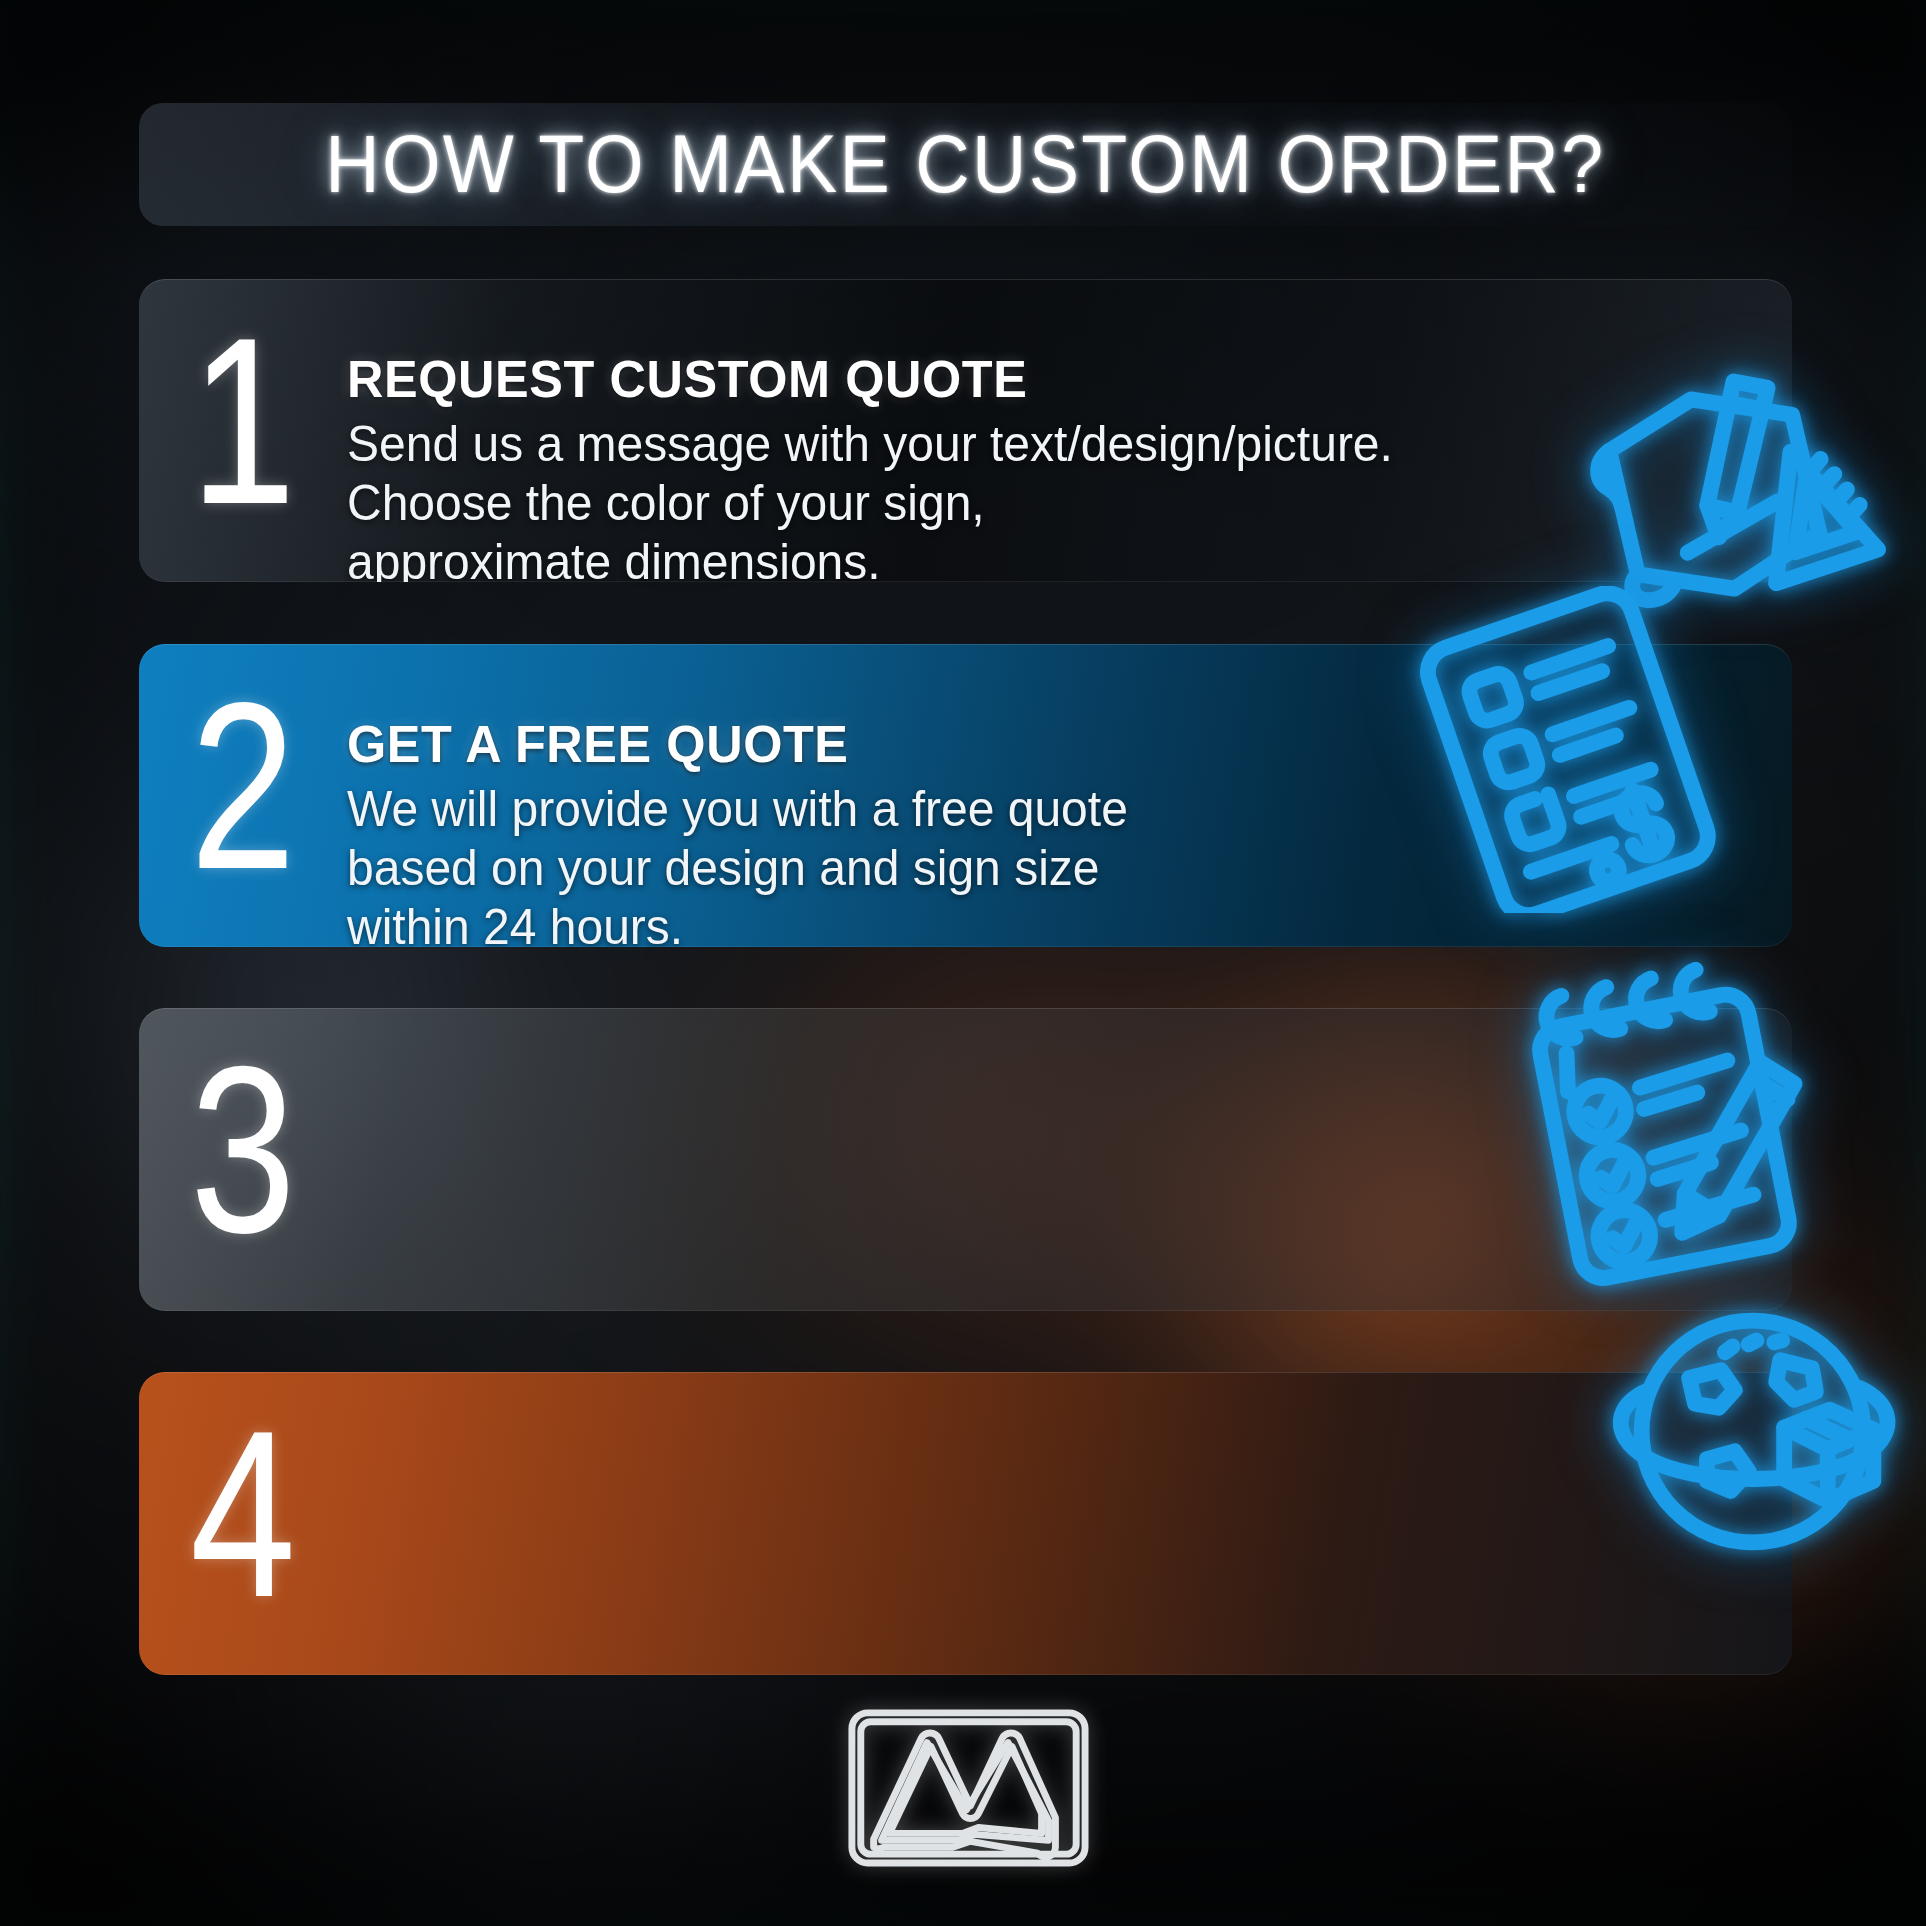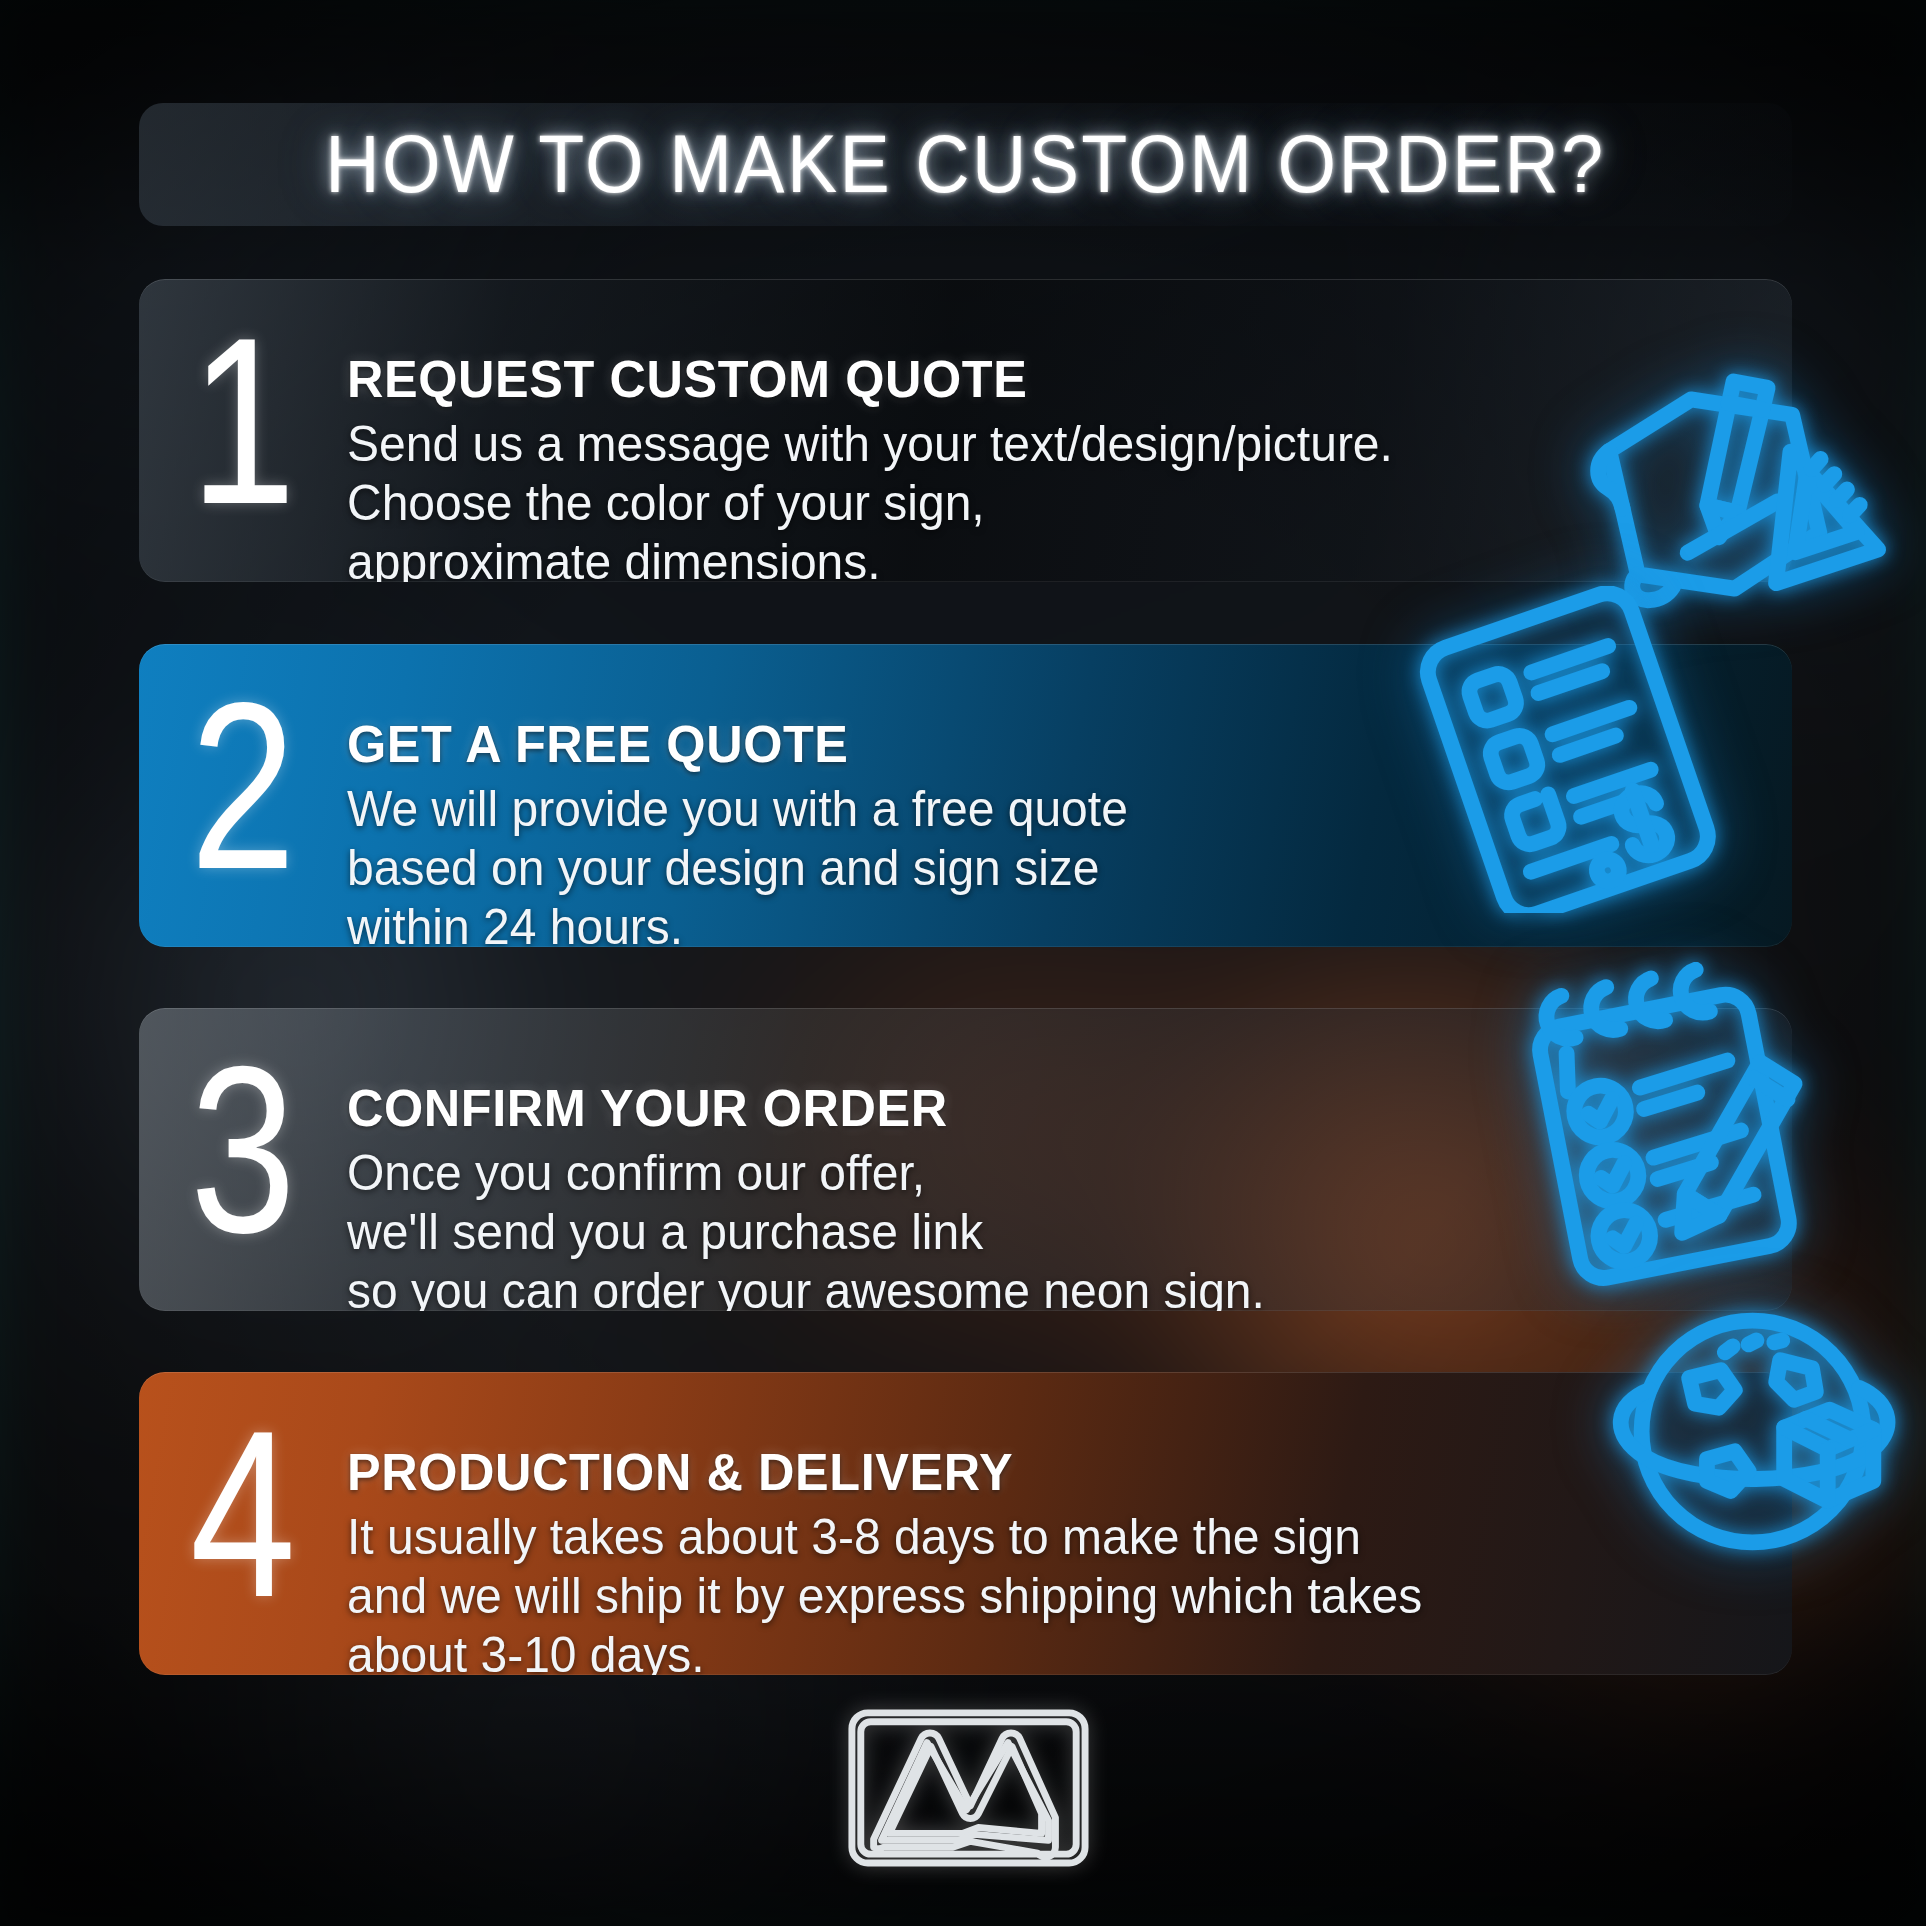--- a/index.html
+++ b/index.html
@@ -231,40 +231,24 @@
         <div class="step-lines">
           <div>We will provide you with a free quote</div>
           <div>based on your design and sign size</div>
           <div>within 24 hours.</div>
         </div>
       </div>
     </div>
 
     <div class="card card-3">
       <div class="step-num">3</div>
-      <div class="step-body">
-        <div class="step-title">CONFIRM YOUR ORDER</div>
-        <div class="step-lines">
-          <div>Once you confirm our offer,</div>
-          <div>we'll send you a purchase link</div>
-          <div>so you can order your awesome neon sign.</div>
-        </div>
-      </div>
     </div>
 
     <div class="card card-4">
       <div class="step-num">4</div>
-      <div class="step-body">
-        <div class="step-title">PRODUCTION &amp; DELIVERY</div>
-        <div class="step-lines">
-          <div>It usually takes about 3-8 days to make the sign</div>
-          <div>and we will ship it by express shipping which takes</div>
-          <div>about 3-10 days.</div>
-        </div>
-      </div>
     </div>
 
     <div class="neon-icon" id="icon-1">
       <svg viewBox="0 0 330 290">
         <g transform="rotate(-13 165 145)">
 
           <path d="M58 78 L150 46 L246 84 L246 206 L150 242 L58 206 Z"></path>
           <path d="M58 78 C40 86 38 104 48 114 C56 122 58 128 58 138"></path>
           <path d="M58 206 C44 214 48 232 64 234 C76 236 84 232 90 226"></path>
 

